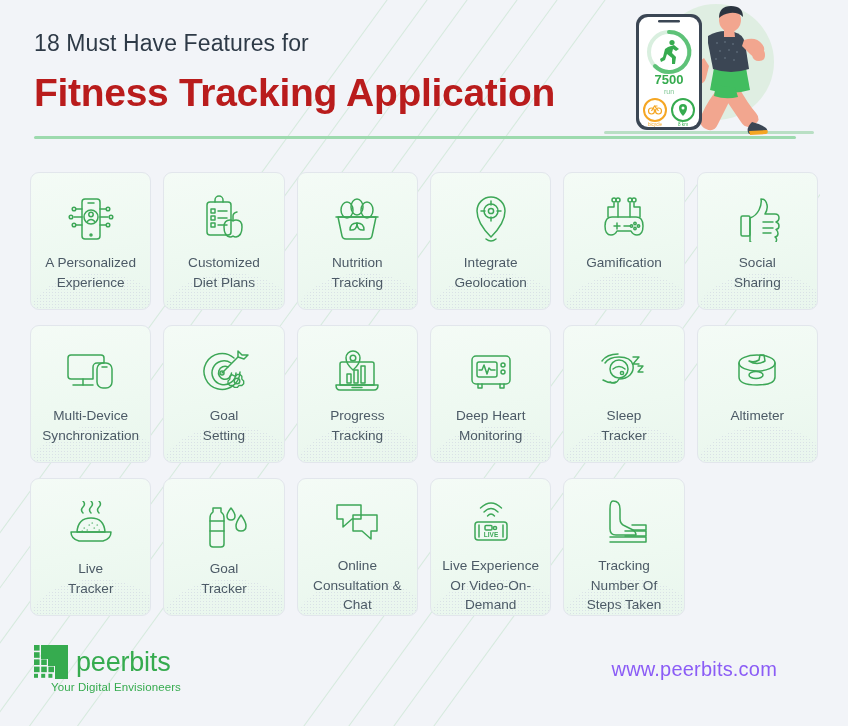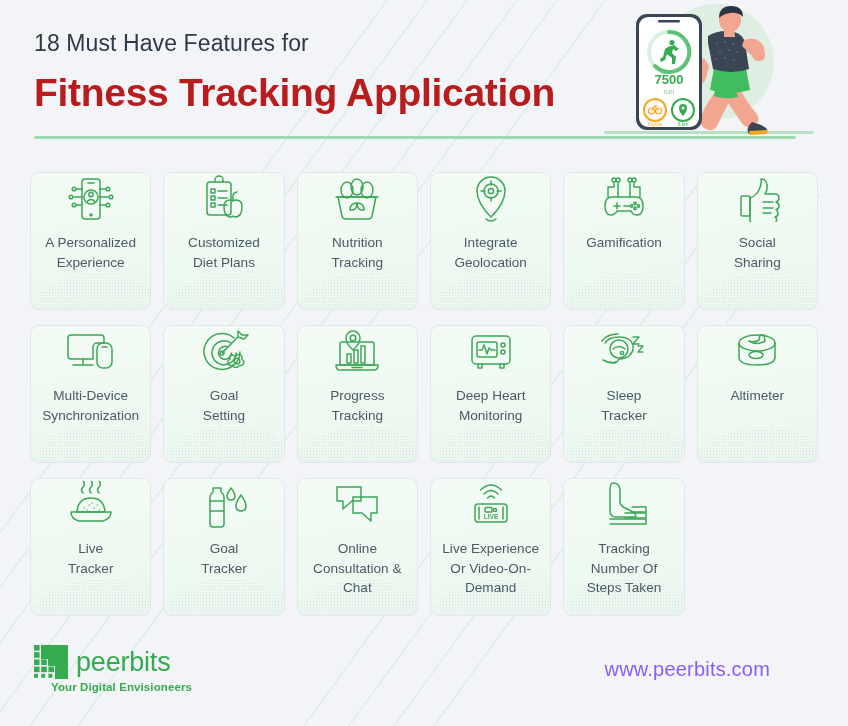--- a/index.html
+++ b/index.html
@@ -102,20 +102,21 @@
 
   .card {
     position: relative;
     border: 1px solid #e2e6ec;
     border-radius: 9px;
     background: linear-gradient(170deg, #f4fbf6 0%, #eef9f1 55%, #e9f6ed 100%);
     display: flex;
     flex-direction: column;
     align-items: center;
     justify-content: flex-start;
+    padding-top: 20px;
     overflow: hidden;
   }
   
   .card::after {
     content: "";
     position: absolute;
     left: -6%;
     bottom: -26px;
     width: 118%;
     height: 62px;
@@ -145,21 +146,21 @@
     color: #4c5a66;
     text-align: center;
     padding: 0 6px;
     white-space: pre-line;
   }
 
   
   .footer {
     position: absolute;
     left: 0;
-    right: 16px;
+    right: 9px;
     bottom: 0;
     height: 96px;
     z-index: 3;
     display: flex;
     align-items: center;
     justify-content: space-between;
     padding: 0 34px 18px 34px;
     text-align: right;
   }
   .brand {
@@ -175,21 +176,21 @@
   .brand-name {
     font-size: 27px;
     color: #36ab4f;
     font-weight: 400;
     letter-spacing: -.2px;
     line-height: 1;
   }
   .brand-tag {
     font-size: 11.5px;
     color: #36ab4f;
-    font-weight: 700;
+    font-weight: 400;
     letter-spacing: .1px;
     margin-left: 17px;
   }
   .site-url {
     font-size: 20px;
     color: #8b5cf6;
     letter-spacing: .2px;
   }
 </style>
 </head>

